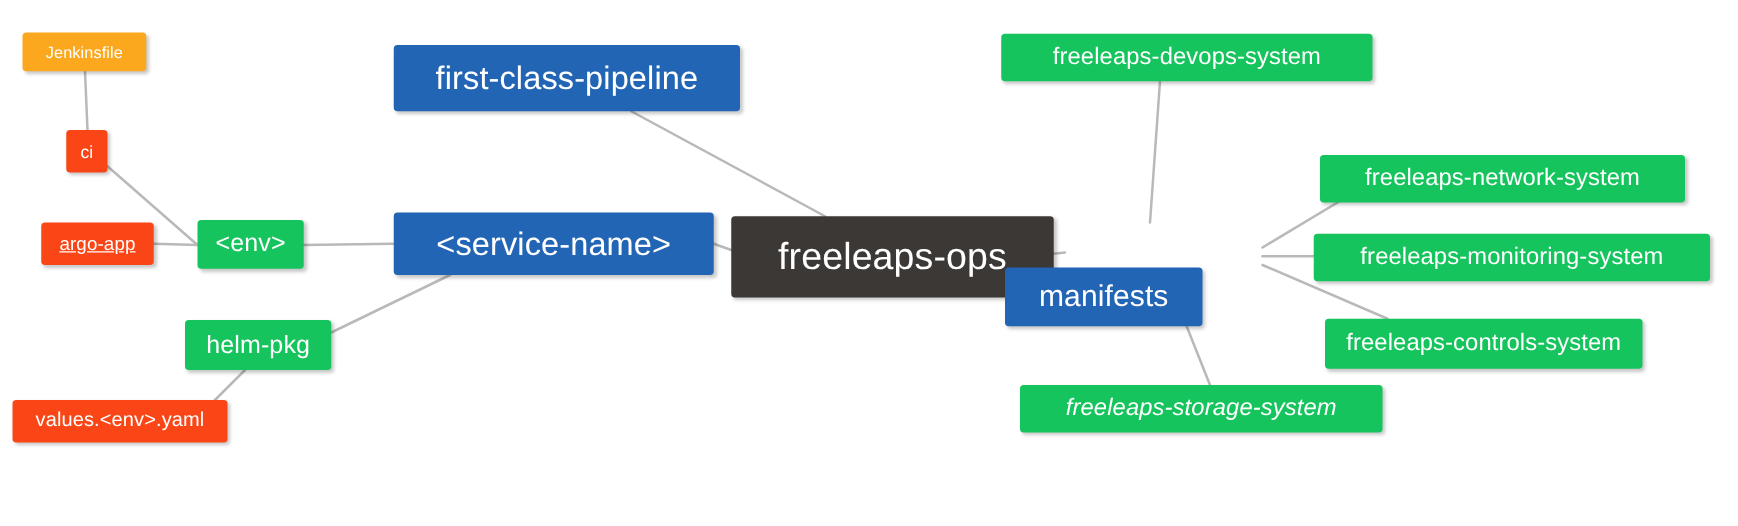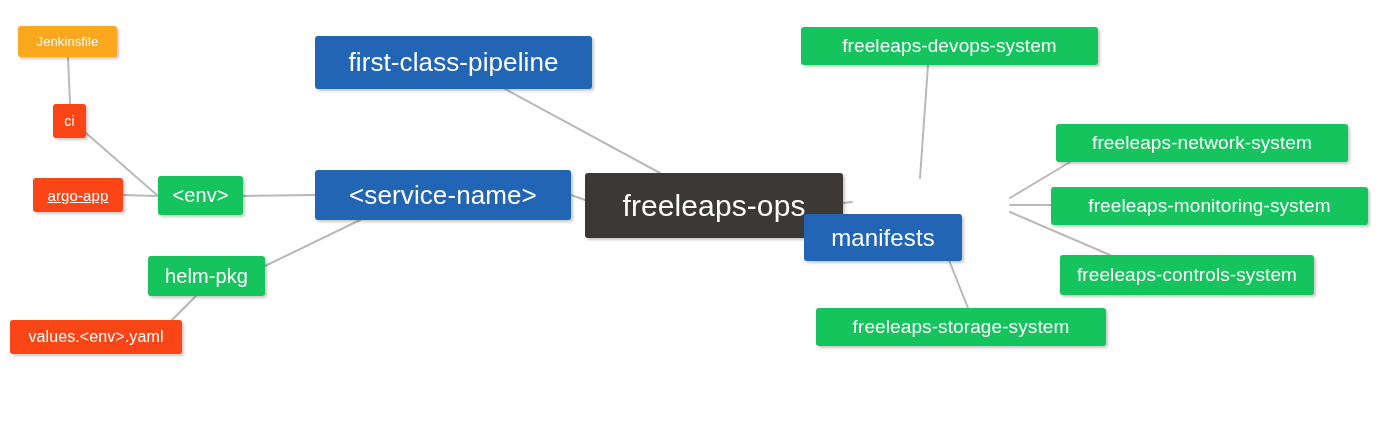--- a/index.html
+++ b/index.html
@@ -58,15 +58,15 @@
       <div class="node n-green" style="left: 148px; top: 256px; width: 117px; height: 40px; font-size: 20px;">helm-pkg</div>
       <div class="node n-red" style="left: 10px; top: 320px; width: 172px; height: 34px; font-size: 16px;">values.&lt;env&gt;.yaml</div>
       <div class="node n-blue" style="left: 315px; top: 170px; width: 256px; height: 50px; font-size: 26px;">&lt;service-name&gt;</div>
       <div class="node n-blue" style="left: 315px; top: 36px; width: 277px; height: 53px; font-size: 26px;">first-class-pipeline</div>
       <div class="node n-dark" style="left: 585px; top: 173px; width: 258px; height: 65px; font-size: 30px;">freeleaps-ops</div>
       <div class="node n-blue" style="left: 804px; top: 178px; width: 158px; height: 47px; font-size: 24px; margin-top: 36px;">manifests</div>
       <div class="node n-green" style="left: 801px; top: 27px; width: 297px; height: 38px; font-size: 19px;">freeleaps-devops-system</div>
       <div class="node n-green" style="left: 1056px; top: 124px; width: 292px; height: 38px; font-size: 19px;">freeleaps-network-system</div>
       <div class="node n-green" style="left: 1051px; top: 187px; width: 317px; height: 38px; font-size: 19px;">freeleaps-monitoring-system</div>
       <div class="node n-green" style="left: 1060px; top: 255px; width: 254px; height: 40px; font-size: 19px;">freeleaps-controls-system</div>
-      <div class="node n-green" style="left: 816px; top: 308px; width: 290px; height: 38px; font-size: 19px;">freeleaps-storage-system</div>
+      <div class="node n-green" style="left: 816px; top: 308px; width: 290px; height: 38px; font-size: 19px; font-style: italic;">freeleaps-storage-system</div>
     </div>
 </div>
 
 </body></html>

